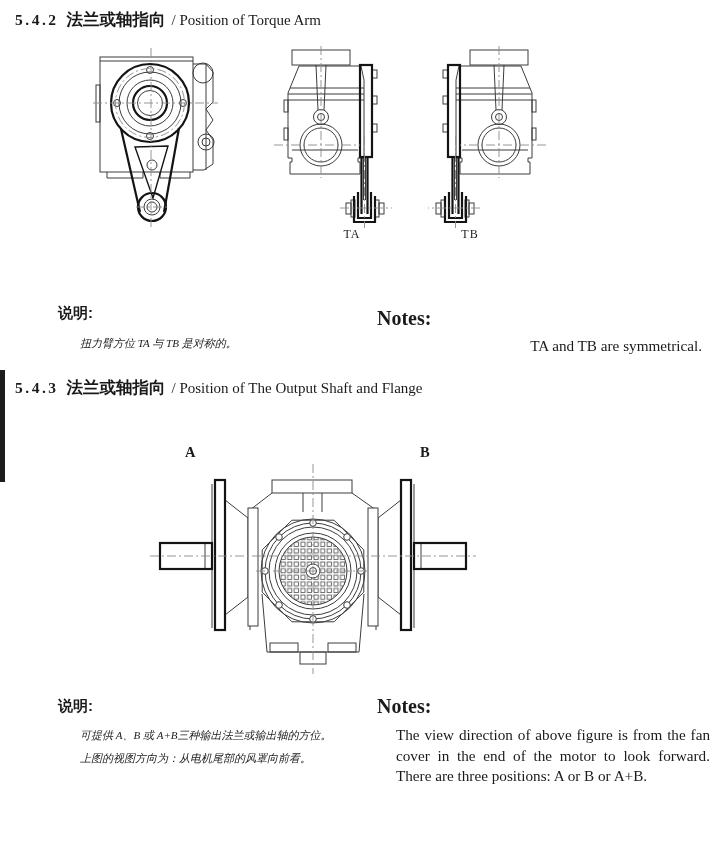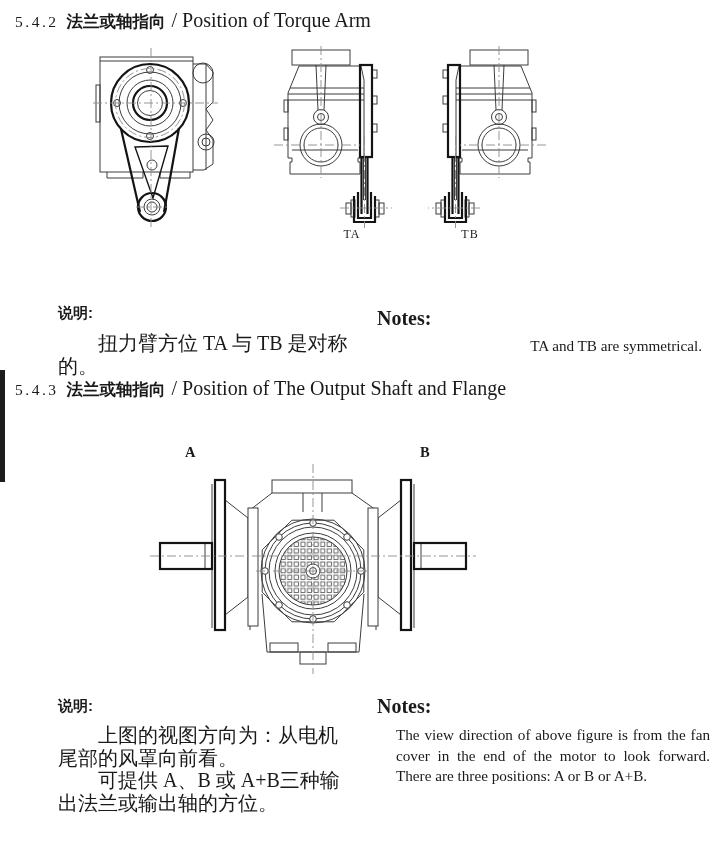--- a/index.html
+++ b/index.html
@@ -7,27 +7,27 @@
   }
   html,body{margin:0;padding:0;background:#e8e8e8;}
   .page{
     position:relative; width:712px; height:841px; background:var(--paper);
     font-family:"Liberation Serif", serif; color:var(--ink); overflow:hidden;
     margin:0 auto;
   }
   .abs{position:absolute;}
   
   .sec-title{white-space:nowrap; font-size:15.5px;}
-  .sec-title .num{font-weight:normal; letter-spacing:2.5px; font-family:"Liberation Serif", serif;}
+  .sec-title .num{font-weight:bold; letter-spacing:2.5px; font-family:"Liberation Serif", serif;}
   .sec-title .zh{font-weight:bold; font-size:16.5px; margin-left:8px; font-family:"Liberation Sans", sans-serif;}
-  .sec-title .en{margin-left:6px; font-size:20px;}
+  .sec-title .en{margin-left:6px; font-size:15px;}
   
   .zh-head{font-family:"Liberation Sans", sans-serif; font-weight:bold; font-size:15px;}
   .en-head{font-weight:bold; font-size:20px;}
-  .zh-body{font-size:20px; line-height:22.5px;}
+  .zh-body{font-size:11px; line-height:22.5px;font-style:italic;}
   .zh-body p{margin:0; text-indent:2em;}
   .en-body{font-size:15.2px; line-height:20.5px; text-align:justify;}
   .fig-label{font-size:12px; letter-spacing:1px; text-align:center;}
   .ab-label{font-size:14.5px; font-weight:bold;}
   .left-bar{background:var(--bar);}
   
   svg.dwg{position:absolute; overflow:visible;}
   .dwg .tl{fill:none; stroke:var(--line); stroke-width:1; stroke-linejoin:miter; stroke-linecap:butt;}
   .dwg .tb{fill:none; stroke:var(--bold); stroke-width:2.2;}
   .dwg .tm{fill:none; stroke:var(--bold); stroke-width:1.4;}
@@ -212,22 +212,22 @@
     <g class="cl">
       <line x1="2" y1="94" x2="328" y2="94"></line>
       <line x1="165" y1="2" x2="165" y2="212"></line>
       <line x1="108" y1="109" x2="222" y2="109"></line>
     </g>
   </svg>
 
   <div class="abs" style="left:58px; top:697px; width:298px;">
     <div class="zh-head">说明:</div>
     <div class="zh-body" style="margin-top:8px;">
+      <p>可提供 A、B 或 A+B三种输出法兰或输出轴的方位。</p>
       <p>上图的视图方向为：从电机尾部的风罩向前看。</p>
-      <p>可提供 A、B 或 A+B三种输出法兰或输出轴的方位。</p>
     </div>
   </div>
 
   <div class="abs" style="left:377px; top:695px; width:333px;">
     <div class="en-head">Notes:</div>
     <div class="en-body" style="margin-top:7px; padding-left:19px;">The view direction of above figure is from the fan cover in the end of the motor to look forward. There are three positions: A or B or A+B.</div>
   </div>
 
 </div>
 

